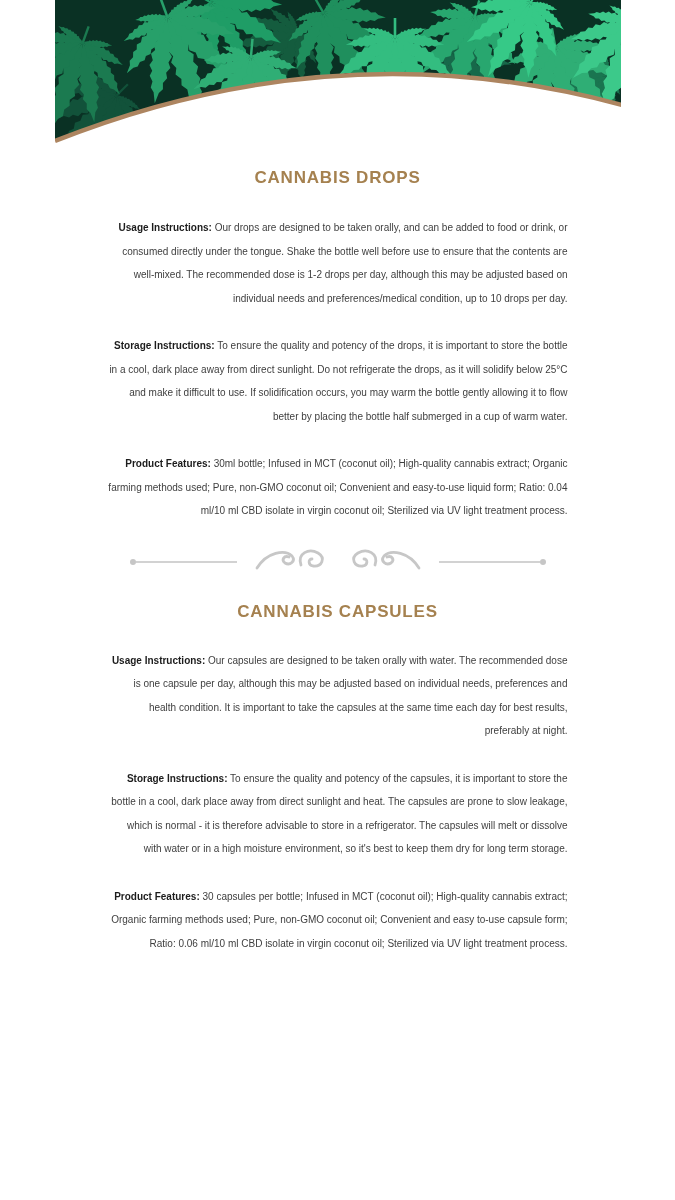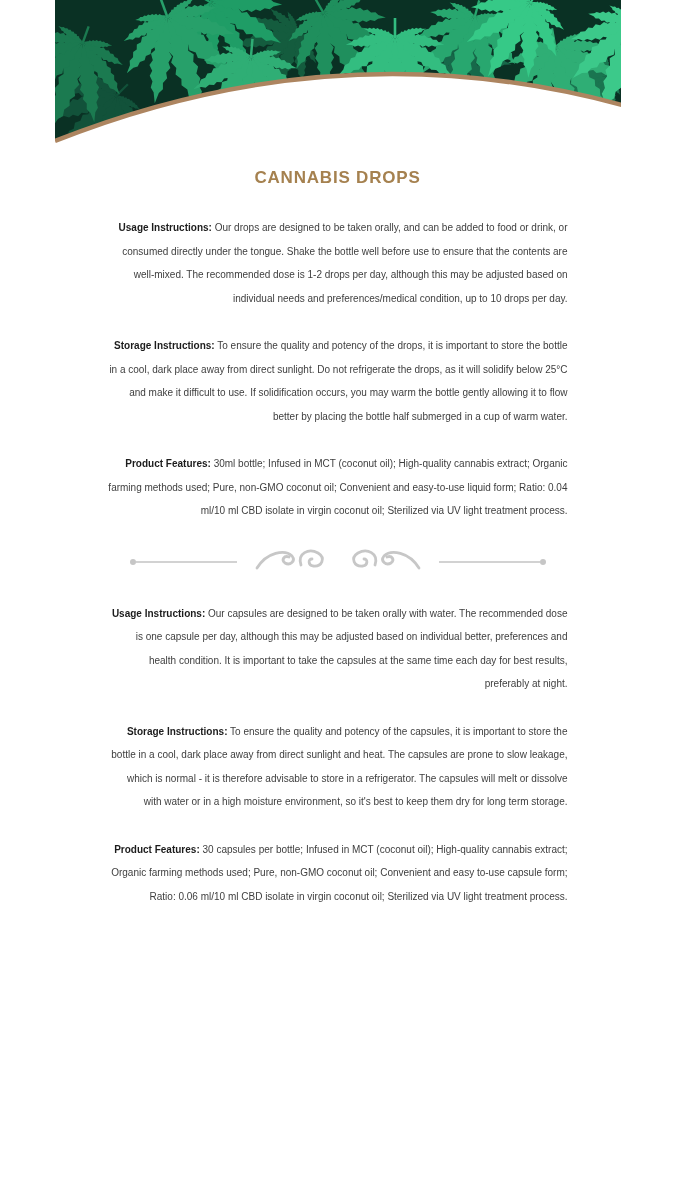--- a/index.html
+++ b/index.html
@@ -134,22 +134,23 @@
             <path d="M4,21 C14,5 32,2 39,9 C43,14 37,19 32,16 C28,13 31,8 36,10"></path>
             <path d="M48,18 C44,6 56,1 65,6 C73,11 69,20 60,19 C55,18 55,12 59,12"></path>
           </g>
         </g>
       </svg>
       <span class="line"></span>
       <span class="dot"></span>
     </div>
 
     <section>
+      <h2 class="section-title title-2">CANNABIS CAPSULES</h2>
 
-      <p class="body-par"><strong>Usage Instructions:</strong> <span>Our capsules are designed to be taken orally with water. The recommended dose is one capsule per day, although this may be adjusted based on individual better, preferences and health condition. It is important to take the capsules at the same time each day for best results, preferably at night.</span></p>
+      <p class="body-par"><strong>Usage Instructions:</strong> <span>Our capsules are designed to be taken orally with water. The recommended dose is one capsule per day, although this may be adjusted based on individual needs, preferences and health condition. It is important to take the capsules at the same time each day for best results, preferably at night.</span></p>
 
       <p class="body-par"><strong>Storage Instructions:</strong> <span>To ensure the quality and potency of the capsules, it is important to store the bottle in a cool, dark place away from direct sunlight and heat. The capsules are prone to slow leakage, which is normal - it is therefore advisable to store in a refrigerator. The capsules will melt or dissolve with water or in a high moisture environment, so it's best to keep them dry for long term storage.</span></p>
 
       <p class="body-par"><strong>Product Features:</strong> <span>30 capsules per bottle; Infused in MCT (coconut oil); High-quality cannabis extract; Organic farming methods used; Pure, non-GMO coconut oil; Convenient and easy to-use capsule form; Ratio: 0.06 ml/10 ml CBD isolate in virgin coconut oil; Sterilized via UV light treatment process.</span></p>
     </section>
 
   </main>
 </div>
 
 </body></html>

